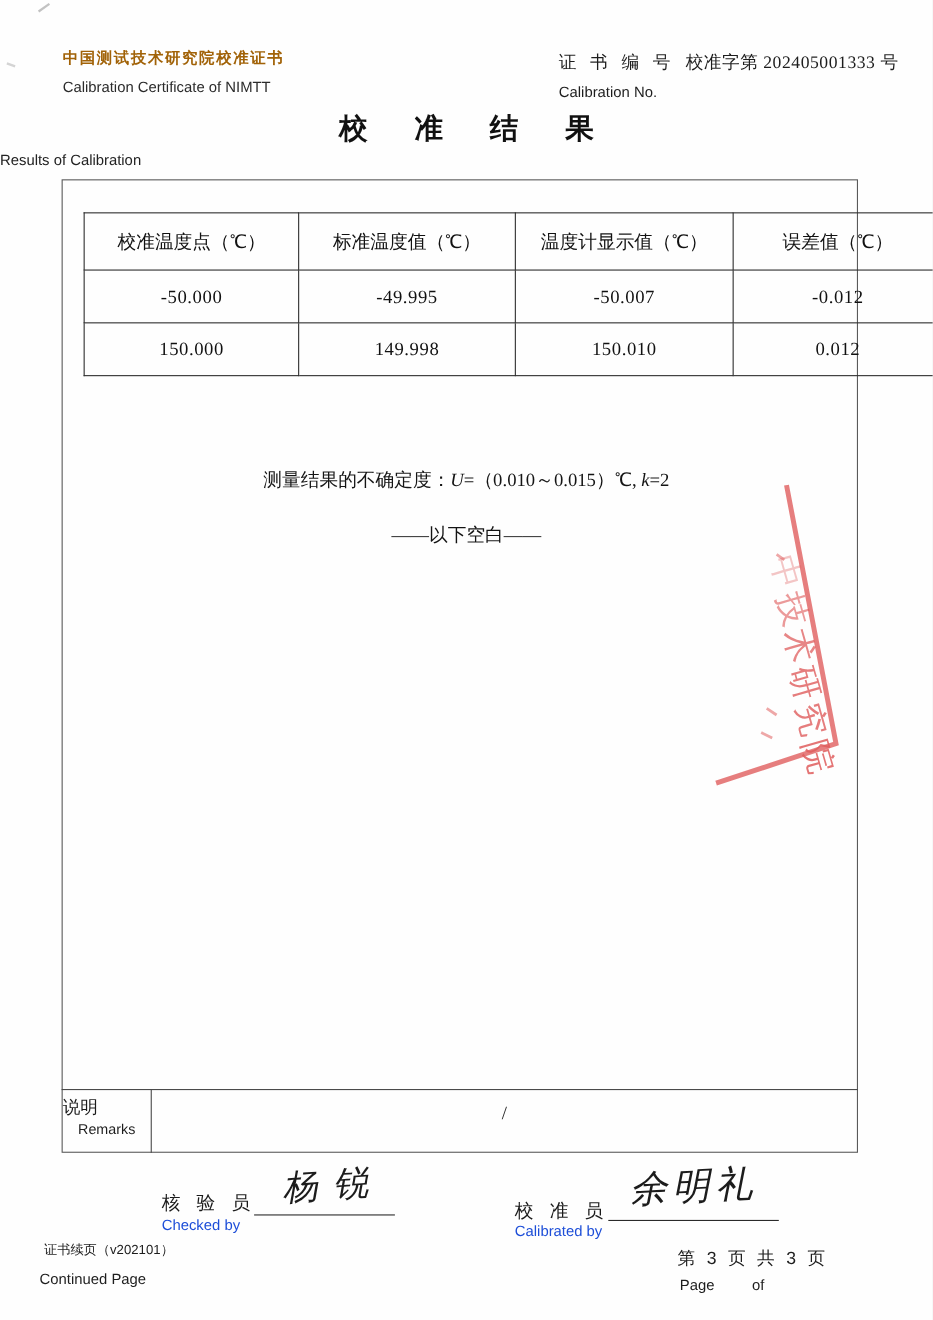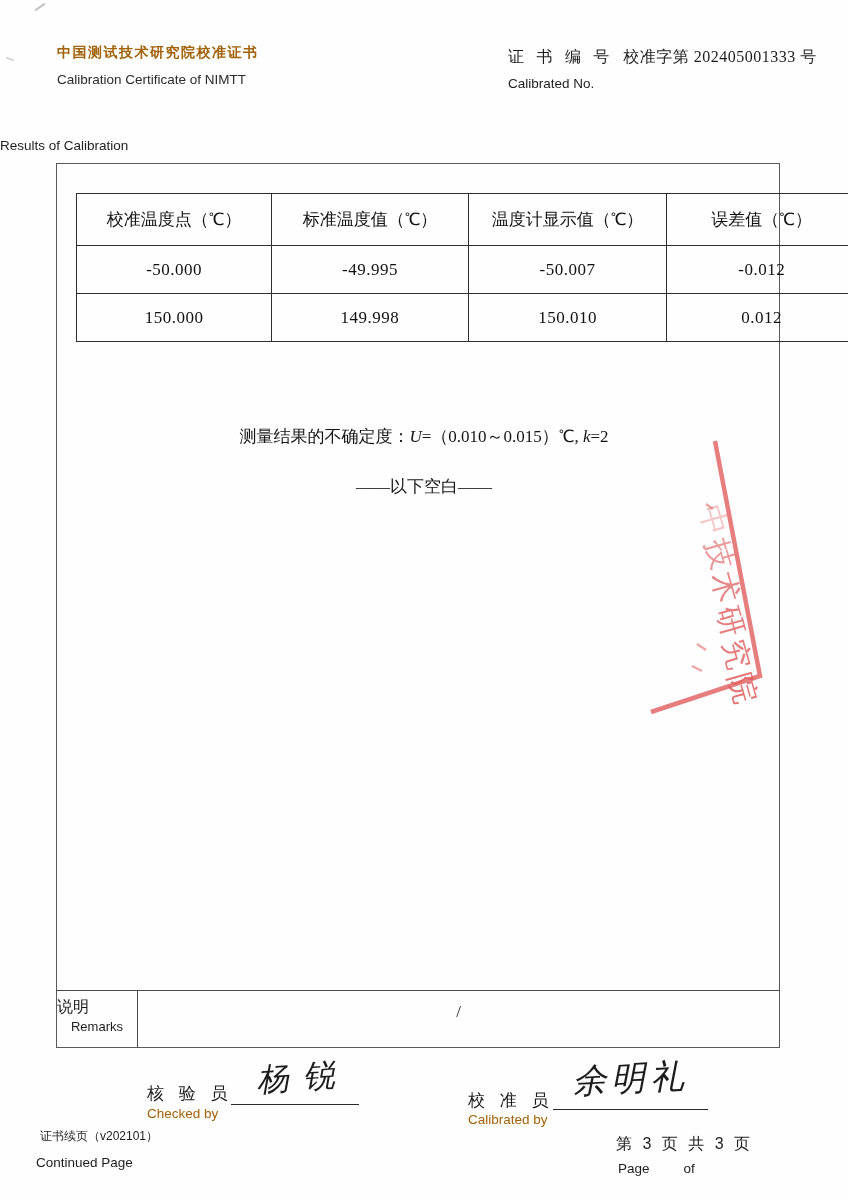--- a/index.html
+++ b/index.html
@@ -44,21 +44,21 @@
   
   .uncertainty { left:0; top:425px; width:848px; text-align:center; font-size:17px; color:#141414; }
   .uncertainty i { font-family:"Liberation Serif", serif; }
   .blank-below { left:0; top:475px; width:848px; text-align:center; font-size:17px; color:#141414; }
 
   
   .stamp-svg { left:580px; top:420px; pointer-events:none; }
 
   
   .sig-label-cn { font-size:17px; letter-spacing:5px; color:#1a1a1a; white-space:nowrap; }
-  .sig-label-en { font-size:13.5px; color:#a16207; }
+  .sig-label-en { font-size:13.5px; color:#1d4ed8; }
   .checked-cn { left:147px; top:1082px; }
   .checked-en { left:147px; top:1106px; }
   .checked-line { left:231px; top:1060px; width:128px; height:45px; border-bottom:1.5px solid #2a2a2a; }
   .checked-name { left:236px; top:1056px; width:125px; text-align:center;
     font-family:"DejaVu Serif", serif; font-style:italic; font-size:32px;
     letter-spacing:14px; text-indent:8px; transform:rotate(-4deg); color:#1c1c1c; }
   .calibrated-cn { left:468px; top:1089px; }
   .calibrated-en { left:468px; top:1112px; }
   .calibrated-line { left:553px; top:1064px; width:155px; height:46px; border-bottom:1.5px solid #2a2a2a; }
   .calibrated-name { left:553px; top:1056px; width:155px; text-align:center;
@@ -84,22 +84,23 @@
 <div class="page">
 
   <div class="abs scan-mark-1"></div>
   <div class="abs scan-mark-2"></div>
 
   <div class="abs org-cn">中国测试技术研究院校准证书</div>
   <div class="abs org-en">Calibration Certificate of NIMTT</div>
   <div class="abs certno-line">
     <span class="certno-label">证 书 编 号</span><span class="certno-value">校准字第 202405001333 号</span>
   </div>
-  <div class="abs certno-en">Calibrated No.</div>
+  <div class="abs certno-en">Calibration No.</div>
 
+  <div class="abs doc-title serif">校 准 结 果</div>
   <div class="abs doc-subtitle">Results of Calibration</div>
 
   <div class="abs outer-box"></div>
 
   <table class="results">
     <colgroup>
         <col style="width:172px">
         <col style="width:173px">
         <col style="width:175px">
         <col style="width:167px">

